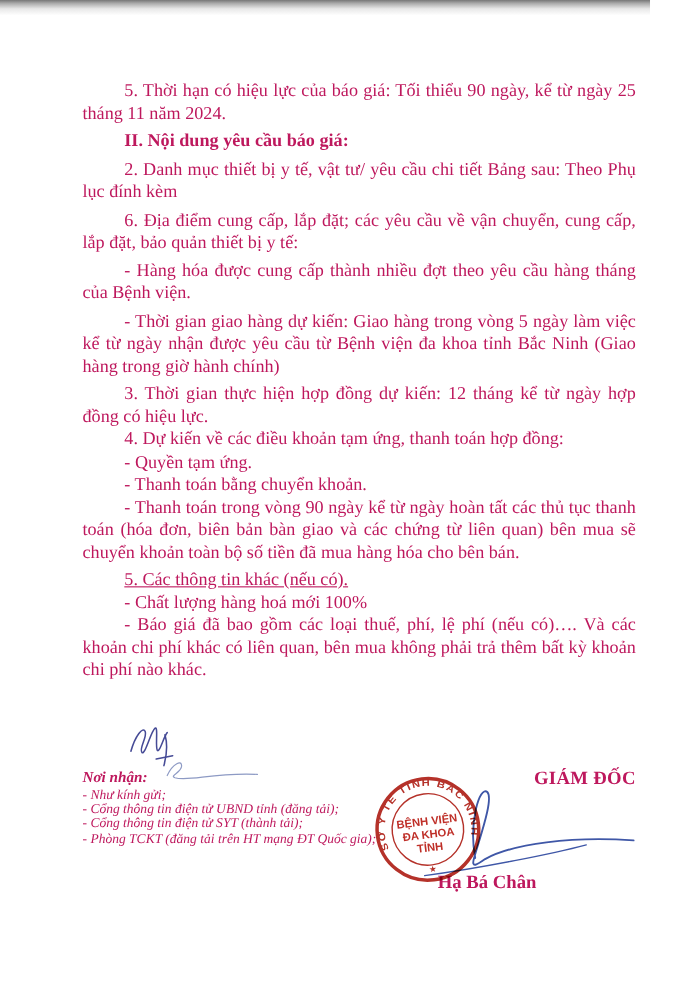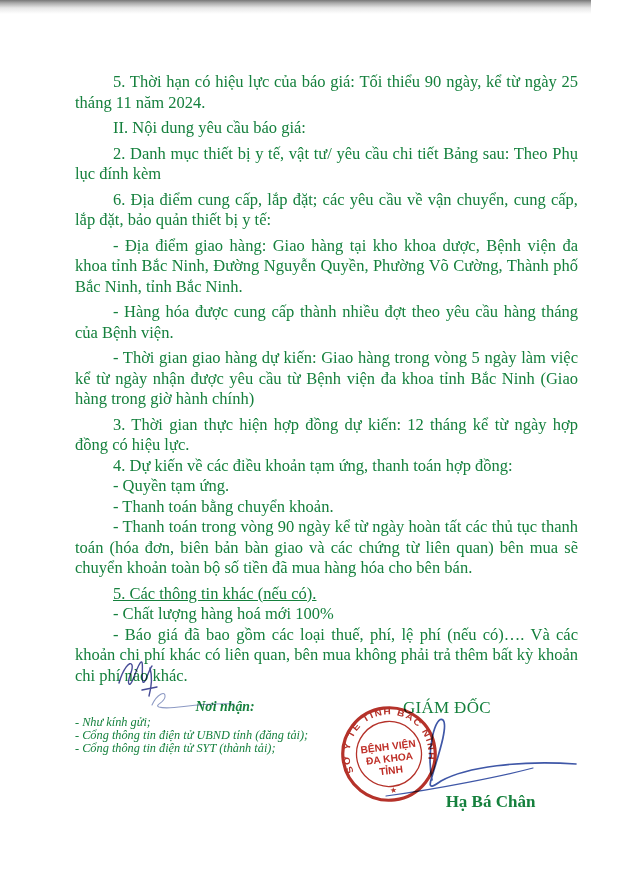--- a/index.html
+++ b/index.html
@@ -2,52 +2,51 @@
 <html><head>
 <meta charset="utf-8">
 <style>
   html, body { margin:0; padding:0; background:#ffffff; }
   .page {
     position:relative;
     width:591px; height:896px;
     background:#ffffff;
     overflow:hidden;
     font-family:"Liberation Serif", serif;
-    color:#15803d;
+    color:#be185d;
   }
   .top-edge {
     position:absolute; top:0; left:0; right:0; height:14px;
     background:linear-gradient(to bottom, #777777 0px, #aaaaaa 3px, #e8e8e8 8px, #ffffff 14px);
   }
   .doc {
     position:absolute; top:72px; left:75px; width:503px;
     font-size:16.5px; line-height:20.5px;
     text-align:justify;
   }
   .doc p { margin:0 0 5px 0; text-indent:38px; }
   .doc p.tight { margin-bottom:0; }
   .doc p.gap-top { margin-top:5px;text-decoration:underline; }
-  .bold { font-weight:normal; }
+  .bold { font-weight:bold; }
   .noi-nhan {
     position:absolute; left:75px; top:699px; width:300px;
     text-align:left;
   }
   .nn-label {
     font-weight:bold; font-style:italic; font-size:13.8px; line-height:15px;
     margin:0 0 2px 0;
-    text-align:center;
   }
   .nn-list { list-style:none; margin:0; padding:0; font-size:12.3px; line-height:13.2px;font-style:italic; }
   .director-title {
     position:absolute; left:403px; top:698px; width:175px;
-    text-align:left; font-weight:normal; font-size:17px; letter-spacing:0.3px;
+    text-align:right; font-weight:bold; font-size:17px; letter-spacing:0.3px;
   }
   .signer-name {
     position:absolute; left:398px; top:792px; width:185px;
-    text-align:center; font-weight:bold; font-size:17px;
+    text-align:left; font-weight:bold; font-size:17px;
   }
   .stamp {
     position:absolute; left:339px; top:704px; width:100px; height:100px;
     mix-blend-mode:multiply;
     transform:rotate(-7deg);
   }
   .sig-main, .sig-initials, .sig-nn {
     position:absolute; mix-blend-mode:multiply;
   }
   .sig-main { left:368px; top:700px; }
@@ -60,39 +59,39 @@
 
 <div class="page">
 
   <div class="top-edge"></div>
 
   <div class="doc">
     <p>5. Thời hạn có hiệu lực của báo giá: Tối thiểu 90 ngày, kể từ ngày 25 tháng 11 năm 2024.</p>
     <p class="bold">II. Nội dung yêu cầu báo giá:</p>
     <p>2. Danh mục thiết bị y tế, vật tư/ yêu cầu chi tiết Bảng sau: Theo Phụ lục đính kèm</p>
     <p>6. Địa điểm cung cấp, lắp đặt; các yêu cầu về vận chuyển, cung cấp, lắp đặt, bảo quản thiết bị y tế:</p>
-    <p>- Địa điểm giao hàng: Giao hàng tại kho khoa dược, Bệnh viện đa khoa tỉnh Bắc Ninh, Đường Nguyễn Quyền, Phường Võ Cường, Thành phố Bắc Ninh, tỉnh Bắc Ninh.</p>
     <p>- Hàng hóa được cung cấp thành nhiều đợt theo yêu cầu hàng tháng của Bệnh viện.</p>
     <p>- Thời gian giao hàng dự kiến: Giao hàng trong vòng 5 ngày làm việc kể từ ngày nhận được yêu cầu từ Bệnh viện đa khoa tỉnh Bắc Ninh (Giao hàng trong giờ hành chính)</p>
     <p class="tight">3. Thời gian thực hiện hợp đồng dự kiến: 12 tháng kể từ ngày hợp đồng có hiệu lực.</p>
     <p class="tight">4. Dự kiến về các điều khoản tạm ứng, thanh toán hợp đồng:</p>
     <p class="tight">- Quyền tạm ứng.</p>
     <p class="tight">- Thanh toán bằng chuyển khoản.</p>
     <p class="tight">- Thanh toán trong vòng 90 ngày kể từ ngày hoàn tất các thủ tục thanh toán (hóa đơn, biên bản bàn giao và các chứng từ liên quan) bên mua sẽ chuyển khoản toàn bộ số tiền đã mua hàng hóa cho bên bán.</p>
     <p class="tight gap-top">5. Các thông tin khác (nếu có).</p>
     <p class="tight">- Chất lượng hàng hoá mới 100%</p>
     <p class="tight">- Báo giá đã bao gồm các loại thuế, phí, lệ phí (nếu có)…. Và các khoản chi phí khác có liên quan, bên mua không phải trả thêm bất kỳ khoản chi phí nào khác.</p>
   </div>
 
   <div class="noi-nhan">
     <div class="nn-label">Nơi nhận:</div>
     <ul class="nn-list">
       <li>- Như kính gửi;</li>
       <li>- Cổng thông tin điện tử UBND tỉnh (đăng tải);</li>
       <li>- Cổng thông tin điện tử SYT (thành tải);</li>
+      <li>- Phòng TCKT (đăng tải trên HT mạng ĐT Quốc gia);</li>
     </ul>
   </div>
 
   <div class="director-title">GIÁM ĐỐC</div>
   <div class="signer-name">Hạ Bá Chân</div>
 
   <svg class="stamp" viewBox="0 0 100 100" width="100" height="100">
     <circle cx="50" cy="50" r="46.2" fill="none" stroke="#b5322a" stroke-width="3.2"></circle>
     <circle cx="50" cy="50" r="32.5" fill="none" stroke="#b5322a" stroke-width="1.3"></circle>
     <defs>

